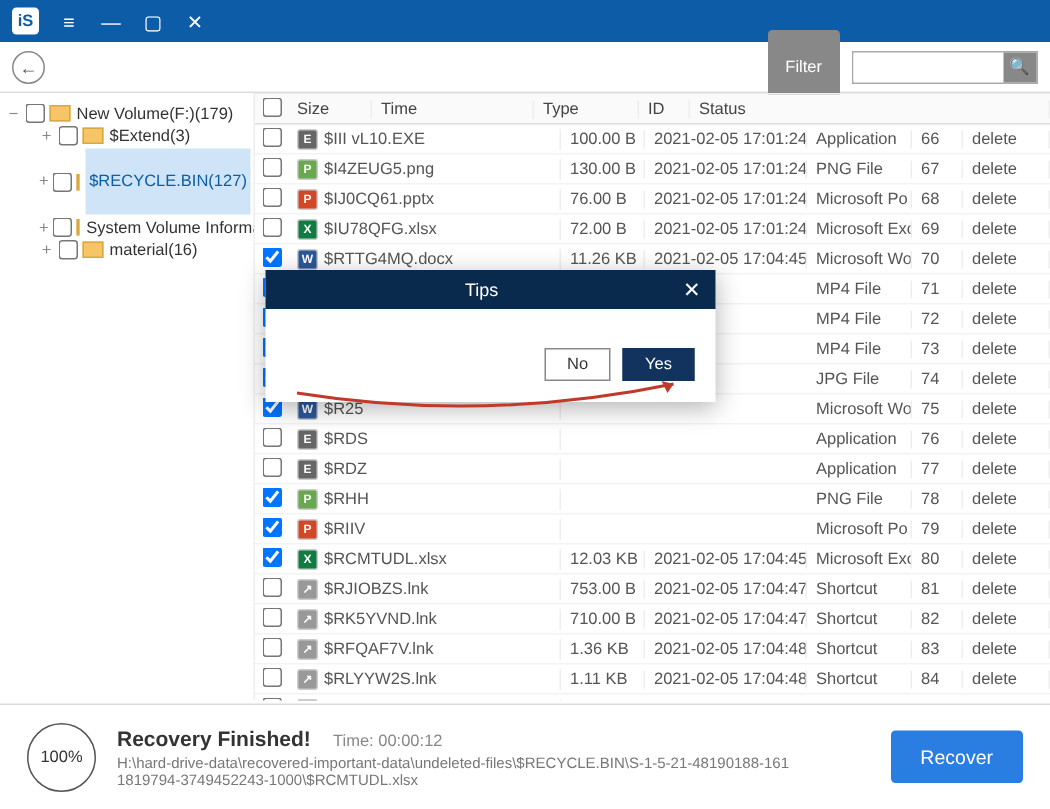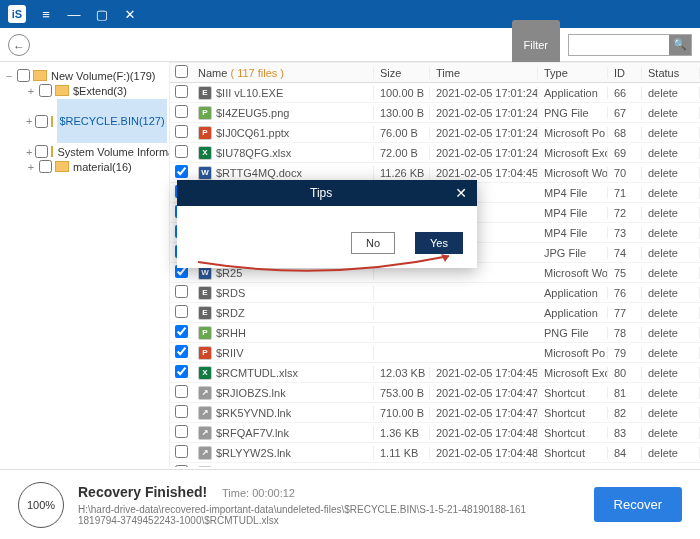--- a/index.html
+++ b/index.html
@@ -46,21 +46,21 @@
 .rinfo { flex: 1; }
 .rinfo .rt { font-size: 14px; font-weight: 600; color: #333; display: inline-block; margin-right: 12px; }
 .rinfo .tm { font-size: 11px; color: #888; }
 .rinfo .path { font-size: 10px; color: #777; margin-top: 4px; word-break: break-all; max-width: 450px; }
 .recoverbtn { background: #2a7de1; color: #fff; padding: 10px 20px; border-radius: 3px; font-size: 13px; cursor: pointer; }
 .modal { position: absolute; left: 177px; top: 180px; width: 300px; background: #fff; box-shadow: 0 4px 16px rgba(0,0,0,.3); z-index: 50; pointer-events: auto; }
 .modal .mh { background: #0a2a4d; color: #fff; padding: 5px 10px; font-size: 12px; display: flex; align-items: center; }
 .modal .mh .mt { flex: 1; text-align: center; }
 .modal .mh .mx { cursor: pointer; font-size: 14px; }
 .modal .mb { padding: 16px 14px 10px; font-size: 11.5px; color: #444; line-height: 1.5; position: relative; }
-.modal .mf { display: flex; justify-content: flex-end; gap: 20px; padding: 0 14px 14px; }
+.modal .mf { display: flex; justify-content: flex-end; gap: 8px; padding: 0 14px 14px; }
 .modal .mf .btn { padding: 4px 14px; font-size: 11px; cursor: pointer; border: 1px solid #888; background: #fff; }
 .modal .mf .btn.primary { background: #12335d; color: #fff; border-color: #12335d; }
 .annot { position: absolute; left: 16px; top: 46px; pointer-events: none; }
 .fcount { color: #d98c2e; }
 </style>
 </head>
 <body>
 
 <div class="titlebar">
   <div class="logo">iS</div>
@@ -112,24 +112,20 @@
           <input type="checkbox" style="">
           <span class="fld"></span>
           <span class="lbl">material(16)</span>
         </div>
       </div>
   </div>
 
   <div class="files">
     <div class="fhead">
       <div class="col-chk"><input type="checkbox" style=""></div>
-      <div class="col-name">
-        <span>Name</span>&nbsp;
-        <span class="fcount">( 117 files )</span>
-      </div>
       <div class="col-size">Size</div>
       <div class="col-time">Time</div>
       <div class="col-type">Type</div>
       <div class="col-id">ID</div>
       <div class="col-status">Status</div>
     </div>
     <div class="fbody" id="fbody">
         <div class="frow">
           <div class="col-chk"><input type="checkbox" style=""></div>
           <div class="col-name">

